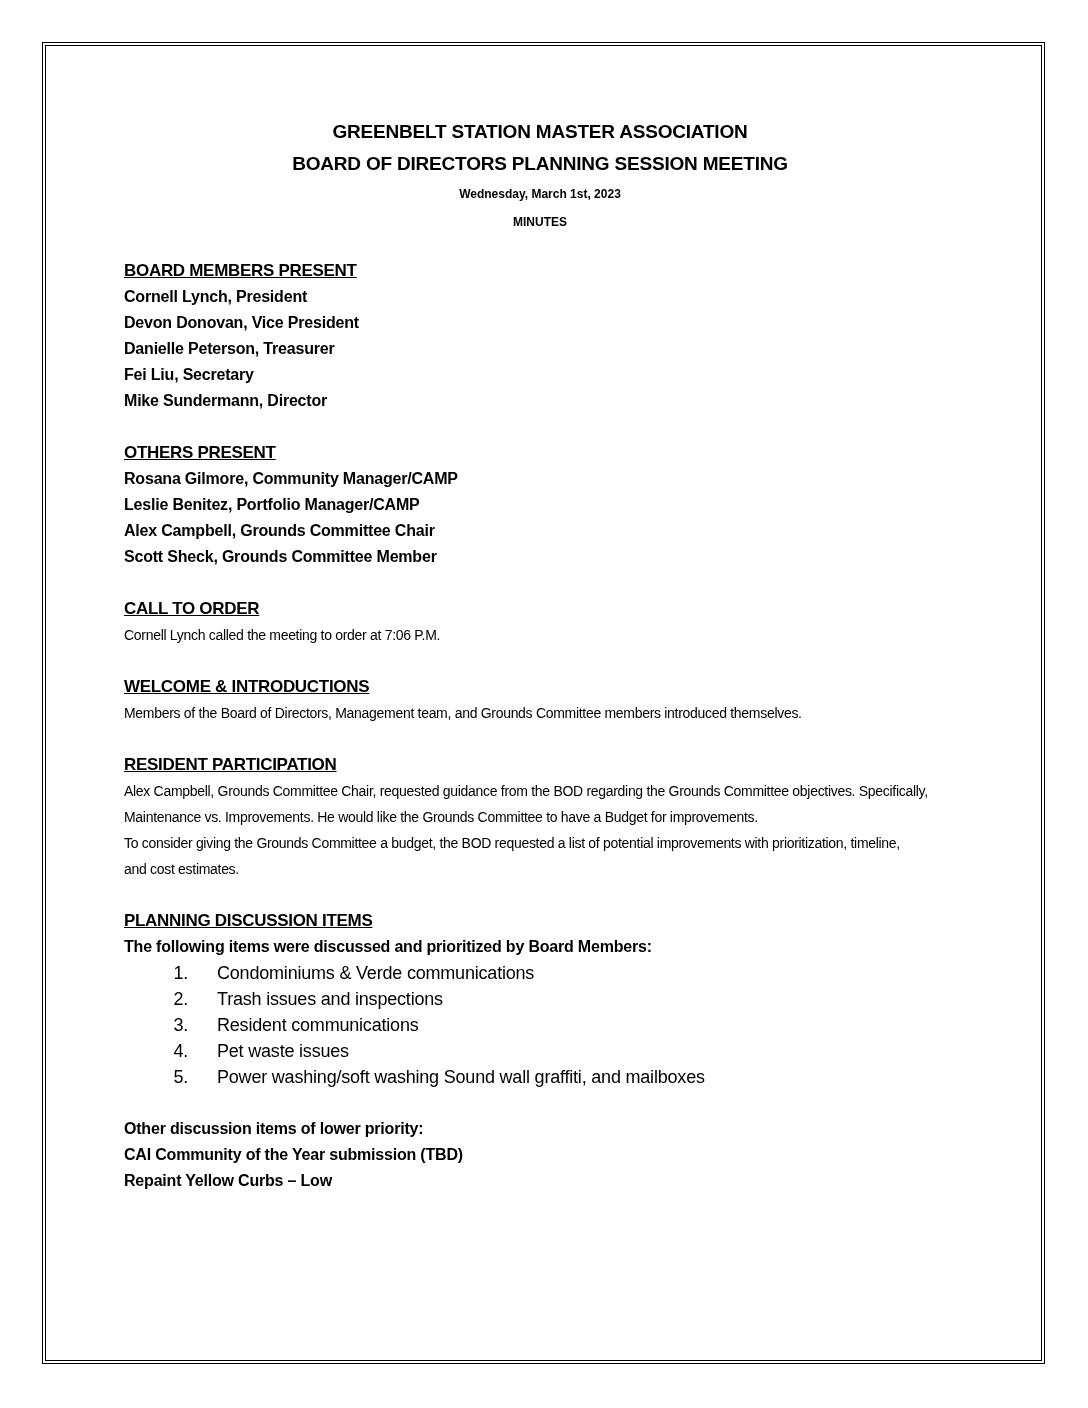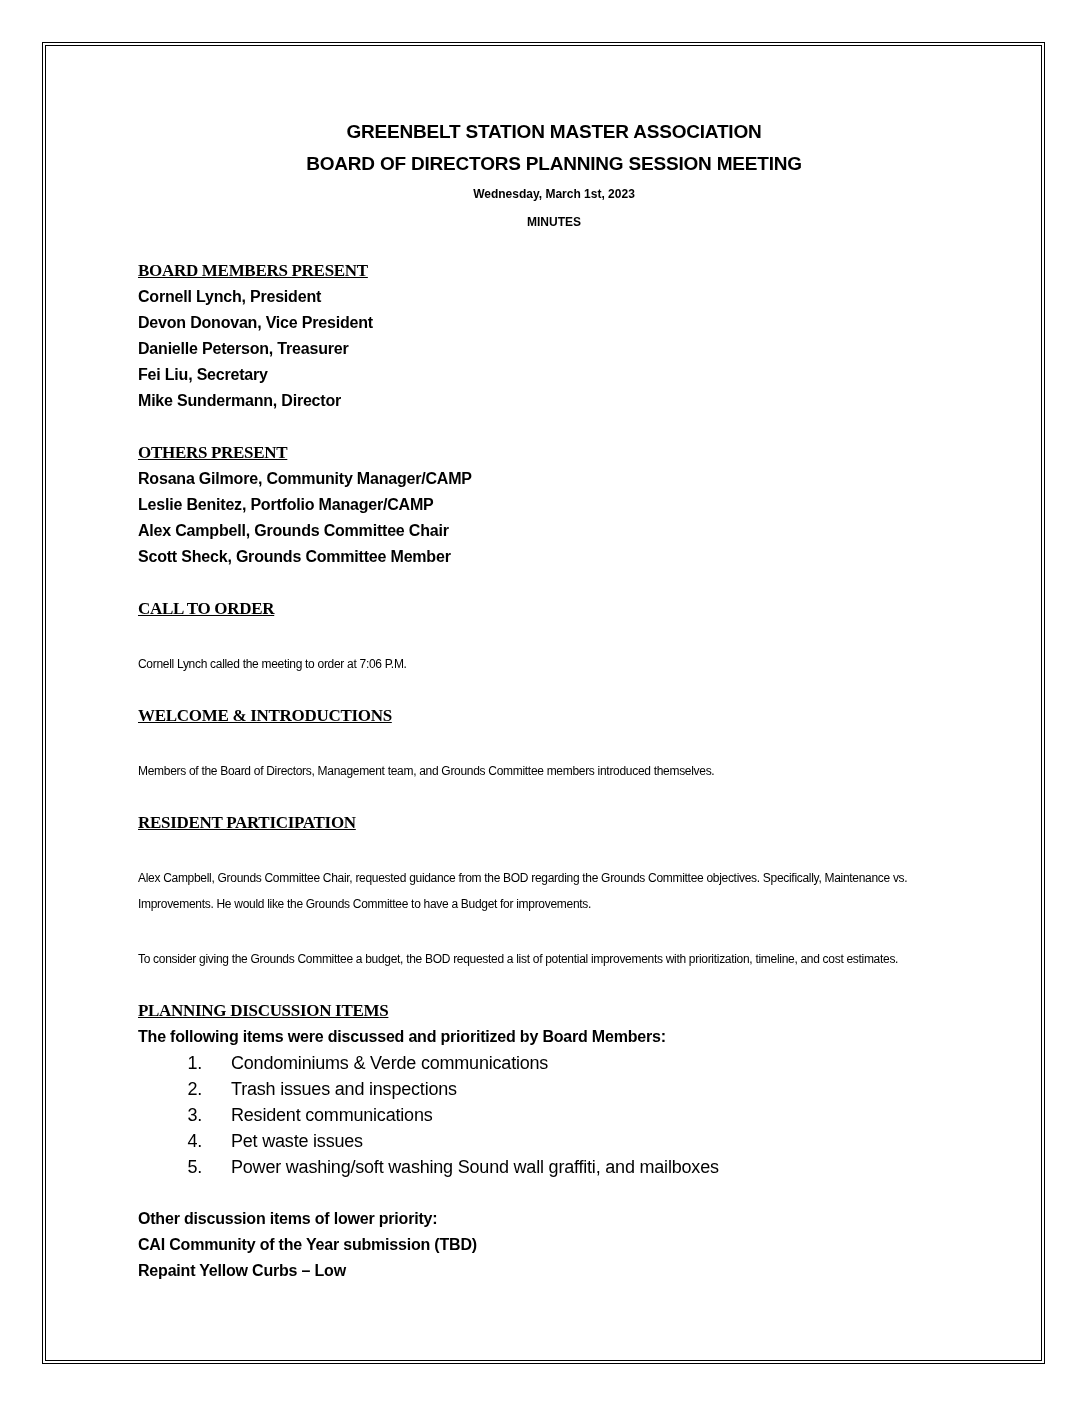--- a/index.html
+++ b/index.html
@@ -19,21 +19,21 @@
       position: absolute;
       left: 42px;
       top: 42px;
       width: 1003px;
       height: 1322px;
       border: 4px double #000000;
       box-sizing: border-box;
     }
     .content {
       position: absolute;
-      left: 138px;
+      left: 124px;
       top: 116px;
       width: 860px;
     }
     .header {
       text-align: center;
       width: 832px;
       font-weight: bold;
     }
     .title1, .title2 {
       font-size: 19px;
@@ -46,34 +46,32 @@
     }
     .section {
       margin-top: 0;
     }
     .section-heading {
       font-weight: bold;
       text-decoration: underline;
       font-size: 17px;
       line-height: 26px;
       letter-spacing: -0.3px;
-      font-family: Liberation Serif, serif;
     }
     .line {
       font-size: 16px;
       line-height: 26px;
       letter-spacing: -0.2px;
       white-space: nowrap;
       font-weight: bold;
     }
     .para {
-      font-size: 12px;
+      font-size: 14px;
       line-height: 26px;
       letter-spacing: -0.3px;
-      margin-top: 29px;
     }
     .gap { height: 26px; }
     .numbered {
       margin: 0;
       padding: 0;
       list-style: none;
     }
     .numbered li {
       font-size: 18px;
       line-height: 26px;

